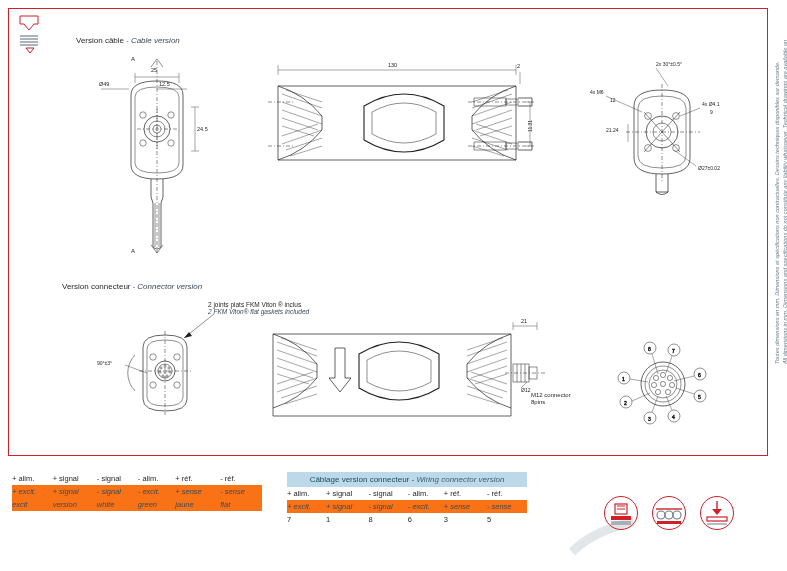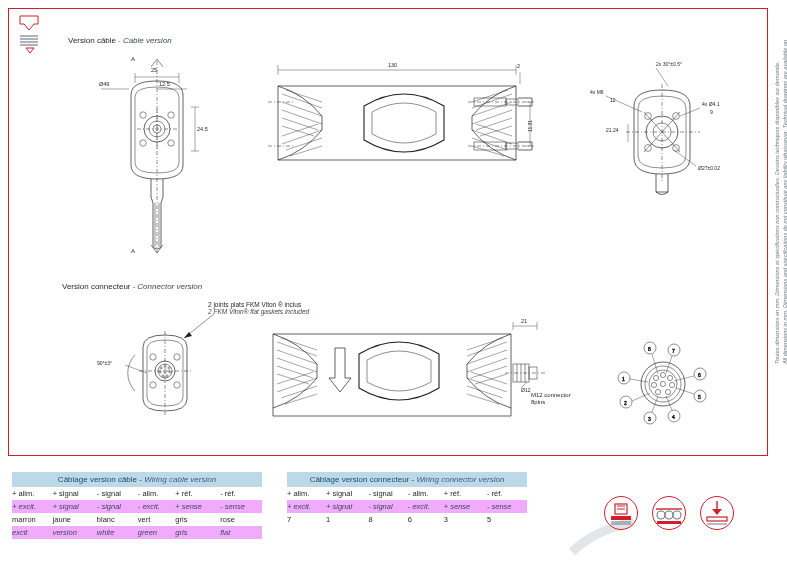--- a/index.html
+++ b/index.html
@@ -51,21 +51,21 @@
   .tbl{position:absolute;font-size:7.5px;border-collapse:collapse;}
   .tbl td{padding:2px 0;text-align:left;}
   .tblhead{
     background:#bcd9ea;color:#1b4a63;font-size:8px;padding:3px 0;text-align:center;
   }
   .tblhead .en{font-style:italic;color:#3b6177;}
   .row-fr{color:#231f20;}
   .row-en{color:#3b4a56;font-style:italic;}
   .row-col{color:#231f20;}
   .row-colen{color:#3b4a56;font-style:italic;}
-  .rowshade{background:#f0abfc;}
+  .rowshade{background:#f97316;}
 
   
   .picto{position:absolute;width:34px;height:34px;border:1.2px solid #cf2029;border-radius:50%;box-sizing:border-box;}
   .swoosh{position:absolute;}
 </style>
 </head>
 <body>
 
 <div class="sheet"></div>
 
@@ -75,21 +75,21 @@
     <g stroke="#5a6b77" stroke-width="1">
       <line x1="6" y1="22" x2="24" y2="22"></line>
       <line x1="6" y1="25" x2="24" y2="25"></line>
       <line x1="6" y1="28" x2="24" y2="28"></line>
       <line x1="6" y1="31" x2="24" y2="31"></line>
     </g>
     <path d="M12 34 l4 5 4 -5 z" fill="none" stroke="#cf2029" stroke-width="1"></path>
   </svg>
 </div>
 
-<div class="lbl" style="left:68px;top:36px;">
+<div class="lbl" style="left:76px;top:36px;">
   <span class="title-fr">Version câble</span>
   <span class="title-en"> - <span>Cable version</span></span>
 </div>
 <div class="lbl" style="left:62px;top:282px;">
   <span class="title-fr">Version connecteur</span>
   <span class="title-en"> - <span>Connector version</span></span>
 </div>
 
 <div class="vtext">
   <div>Toutes dimensions en mm. Dimensions et spécifications non contractuelles. Dessins techniques disponibles sur demande.</div>
@@ -363,57 +363,44 @@
     <line x1="64" y1="72" x2="58" y2="58"></line>
     <line x1="86" y1="56" x2="68" y2="50"></line>
     <line x1="86" y1="38" x2="66" y2="43"></line>
     <line x1="64" y1="18" x2="58" y2="35"></line>
     <line x1="44" y1="16" x2="50" y2="36"></line>
   </g>
 </svg>
 </div>
 
 <div style="position:absolute;left:12px;top:472px;width:250px;">
-  <div class="tblhead">
-    <span>Câblage version câble</span>
-    <span>-</span>
-    <span class="en">Wiring cable version</span>
-  </div>
   <table class="tbl" style="position:static;width:100%;">
     <tbody>
         <tr class="row-fr">
       <td>+ alim.</td>
       <td>+ signal</td>
       <td>- signal</td>
       <td>- alim.</td>
       <td>+ réf.</td>
       <td>- réf.</td>
     </tr>
     <tr class="row-en rowshade">
       <td>+ excit.</td>
       <td>+ signal</td>
       <td>- signal</td>
       <td>- excit.</td>
       <td>+ sense</td>
       <td>- sense</td>
     </tr>
-    <tr class="row-col">
-      <td>marron</td>
-      <td>jaune</td>
-      <td>blanc</td>
-      <td>vert</td>
-      <td>gris</td>
-      <td>rose</td>
-    </tr>
     <tr class="row-colen rowshade">
       <td>excit</td>
       <td>version</td>
       <td>white</td>
       <td>green</td>
-      <td>gris</td>
+      <td>jaune</td>
       <td>flat</td>
     </tr>
   </tbody>
     </table>
 </div>
 
 <div style="position:absolute;left:287px;top:472px;width:240px;">
   <div class="tblhead">
     <span>Câblage version connecteur</span>
     <span>-</span>

